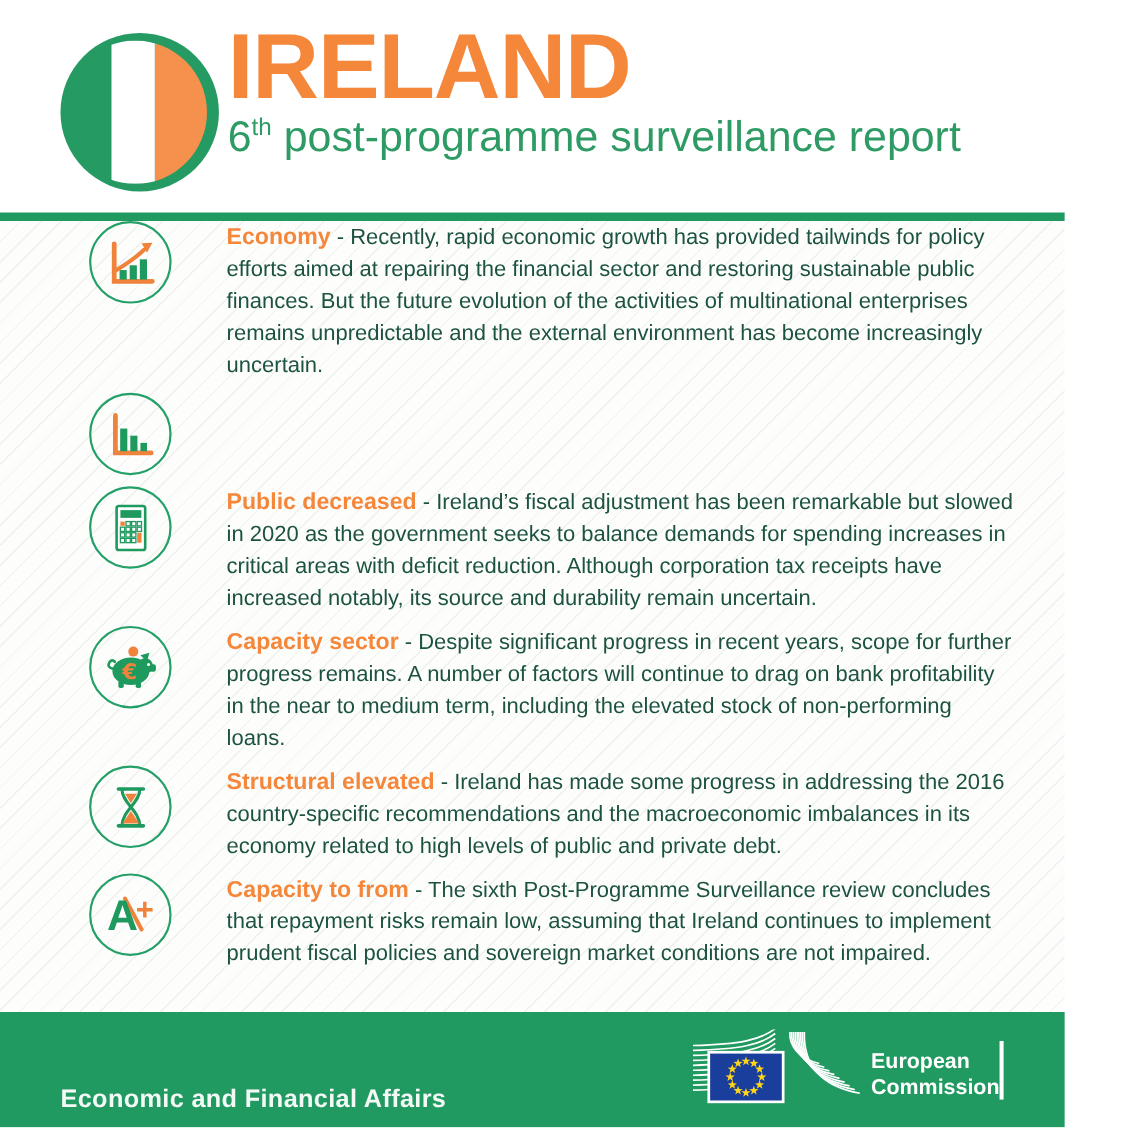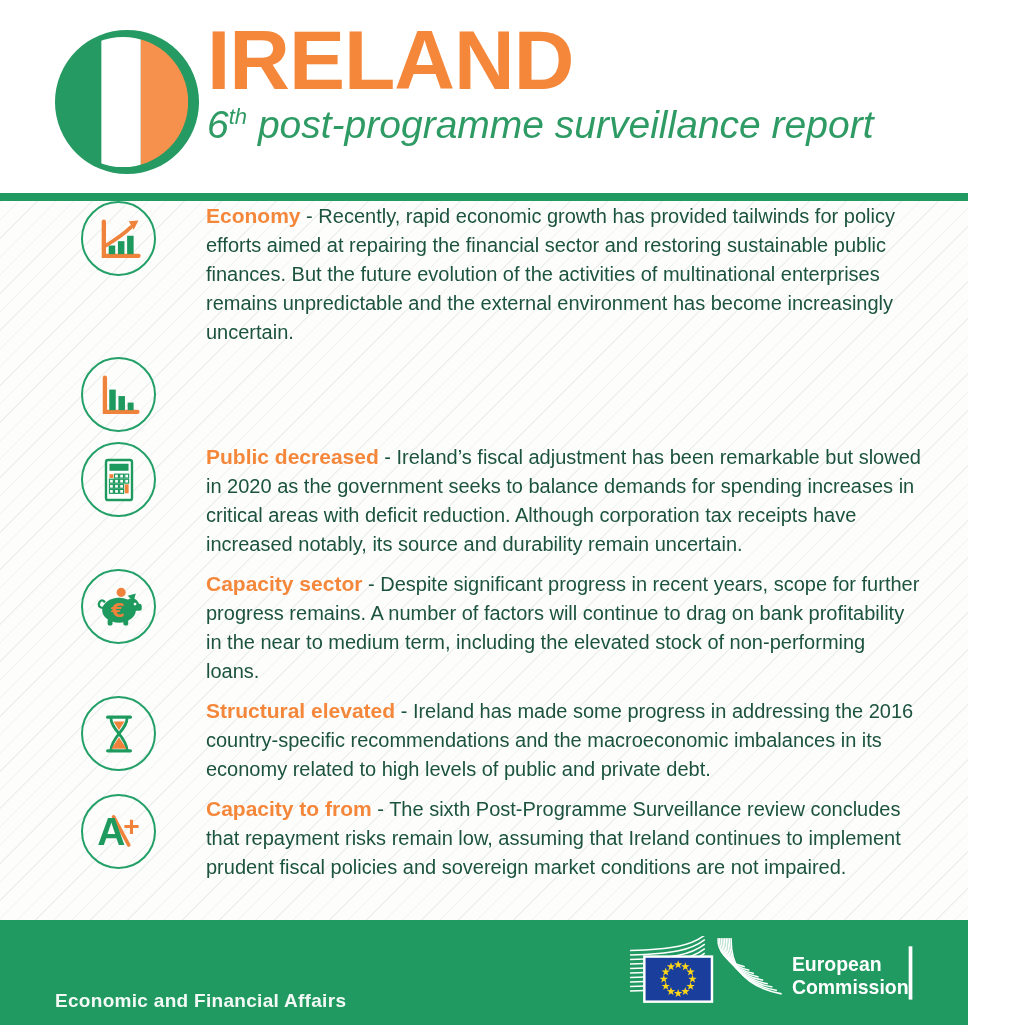--- a/index.html
+++ b/index.html
@@ -12,21 +12,21 @@
   *{margin:0;padding:0;box-sizing:border-box;}
   html,body{width:1025px;}
   body{font-family:"Liberation Sans", sans-serif;}
   .page{width:968px;height:1025px;overflow:hidden;background:#fff;display:flex;flex-direction:column;}
 
   
   .header{height:193px;background:#fff;position:relative;flex:0 0 auto;}
   .flag-badge{position:absolute;left:53px;top:28px;width:148px;height:148px;}
   .title-block{position:absolute;left:207px;top:18px;}
   .title{font-size:84px;font-weight:bold;letter-spacing:-1px;color:var(--orange);line-height:1.0;}
-  .subtitle{font-size:39px;color:#2E9B64;margin-top:2px;line-height:1.1;font-style:italic;}
+  .subtitle{font-size:39px;color:#2E9B64;margin-top:2px;line-height:1.1;}
   .subtitle sup{font-size:22px;vertical-align:super;}
 
   .divider{height:8px;background:var(--green);flex:0 0 auto;}
 
   
   .content{
     flex:1 1 auto;
     background-color:var(--bg);
     background-image:repeating-linear-gradient(135deg,
       rgba(160,178,170,0.16) 0px, rgba(160,178,170,0.16) 1px,
@@ -39,21 +39,21 @@
     border:2px solid var(--green-icon);
     display:flex;align-items:center;justify-content:center;
   }
   .icon-circle svg{width:52px;height:52px;}
   .text-col{flex:1 1 auto;padding-right:46px;max-width:786px;}
   .sec-text{font-size:20px;line-height:29px;color:var(--dark);}
   .sec-heading{color:var(--orange);font-weight:bold;font-size:21px;}
 
   
   .footer{height:105px;background:var(--green);position:relative;flex:0 0 auto;}
-  .dept{position:absolute;left:55px;bottom:13px;color:#F3FAF6;font-size:19px;font-weight:bold;letter-spacing:0.3px;}
+  .dept{position:absolute;left:55px;bottom:13px;color:#F3FAF6;font-size:23px;font-weight:bold;letter-spacing:0.3px;}
   .ec-logo{position:absolute;right:46px;top:16px;width:292px;height:76px;}
 </style>
 </head>
 <body>
 
 <div class="page">
 
   <div class="header">
     <svg class="flag-badge" viewBox="0 0 150 150">
       <defs>

